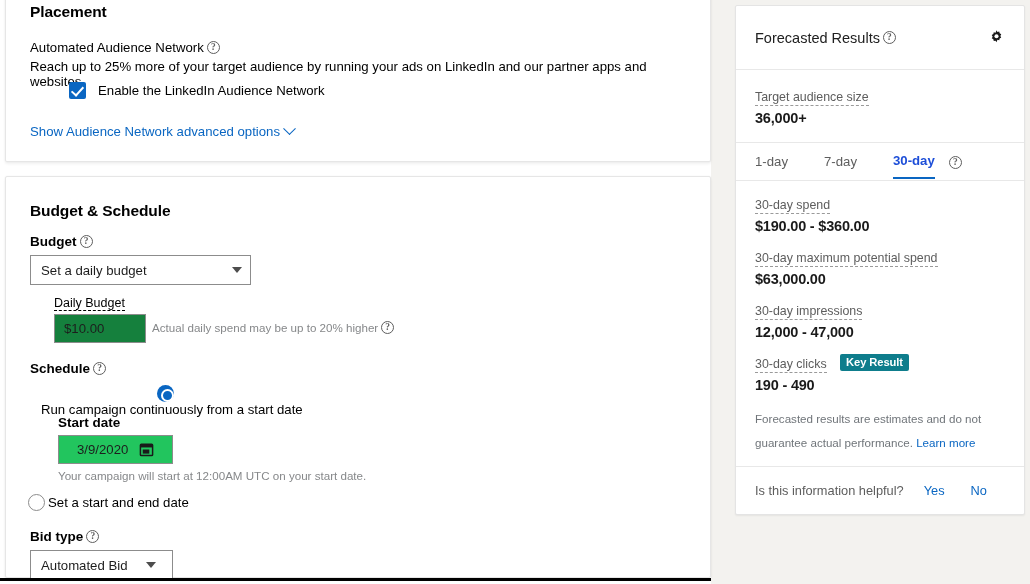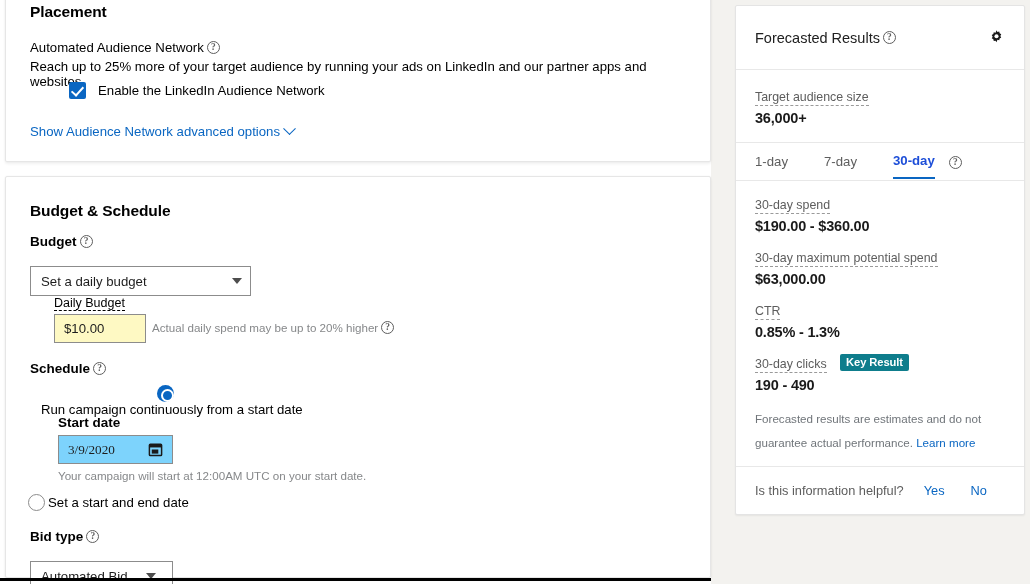--- a/index.html
+++ b/index.html
@@ -155,54 +155,52 @@
     border: 1px solid #8c8c8c;
     background: #ffffff;
     height: 30px;
     display: flex;
     align-items: center;
     padding: 0 8px 0 10px;
     font-size: 13.2px;
     color: #1d1d1d;
     position: relative;
     cursor: pointer;
-    margin-top: 11px;
   }
   .select .caret {
     width: 0; height: 0;
     border-left: 5.5px solid transparent;
     border-right: 5.5px solid transparent;
     border-top: 6.5px solid #4d4d4d;
     margin-left: auto;
   }
   .select.bidtype .caret { margin-left: 18px; }
 
   
   .text-input {
     border: 1px solid #8c8c8c;
-    background: #fef9c3;
+    background: #15803d;
     height: 29px;
     display: flex;
     align-items: center;
     padding: 0 9px;
     font-size: 13.2px;
     color: #1d1d1d;
   }
   .date-input {
     border: 1px solid #8c8c8c;
-    background: #7dd3fc;
+    background: #22c55e;
     height: 29px;
     width: 115px;
     display: flex;
     align-items: center;
-    padding: 0 9px;
+    padding: 0 18px;
     font-size: 13.2px;
     color: #1d1d1d;
     justify-content: space-between;
-    font-family: Liberation Serif, serif;
   }
 
   .dashed-label {
     font-size: 12.5px;
     color: #000000;
     border-bottom: 1px dashed #000;
     display: inline-block;
     line-height: 14px;
   }
 
@@ -445,25 +443,25 @@
       <div class="metric-block">
         <span class="metric-label">30-day spend</span>
         <div class="metric-value">$190.00 - $360.00</div>
       </div>
 
       <div class="metric-block">
         <span class="metric-label">30-day maximum potential spend</span>
         <div class="metric-value">$63,000.00</div>
       </div>
 
-
       <div class="metric-block">
-        <span class="metric-label">CTR</span>
-        <div class="metric-value">0.85% - 1.3%</div>
-      </div>
+        <span class="metric-label">30-day impressions</span>
+        <div class="metric-value">12,000 - 47,000</div>
+      </div>
+
 
       <div class="metric-block">
         <span class="metric-label">30-day clicks</span>
         <span class="key-badge">Key Result</span>
         <div class="metric-value">190 - 490</div>
       </div>
 
       <div class="disclaimer">
         <span>Forecasted results are estimates and do not guarantee actual performance.</span>
         <a>Learn more</a>

